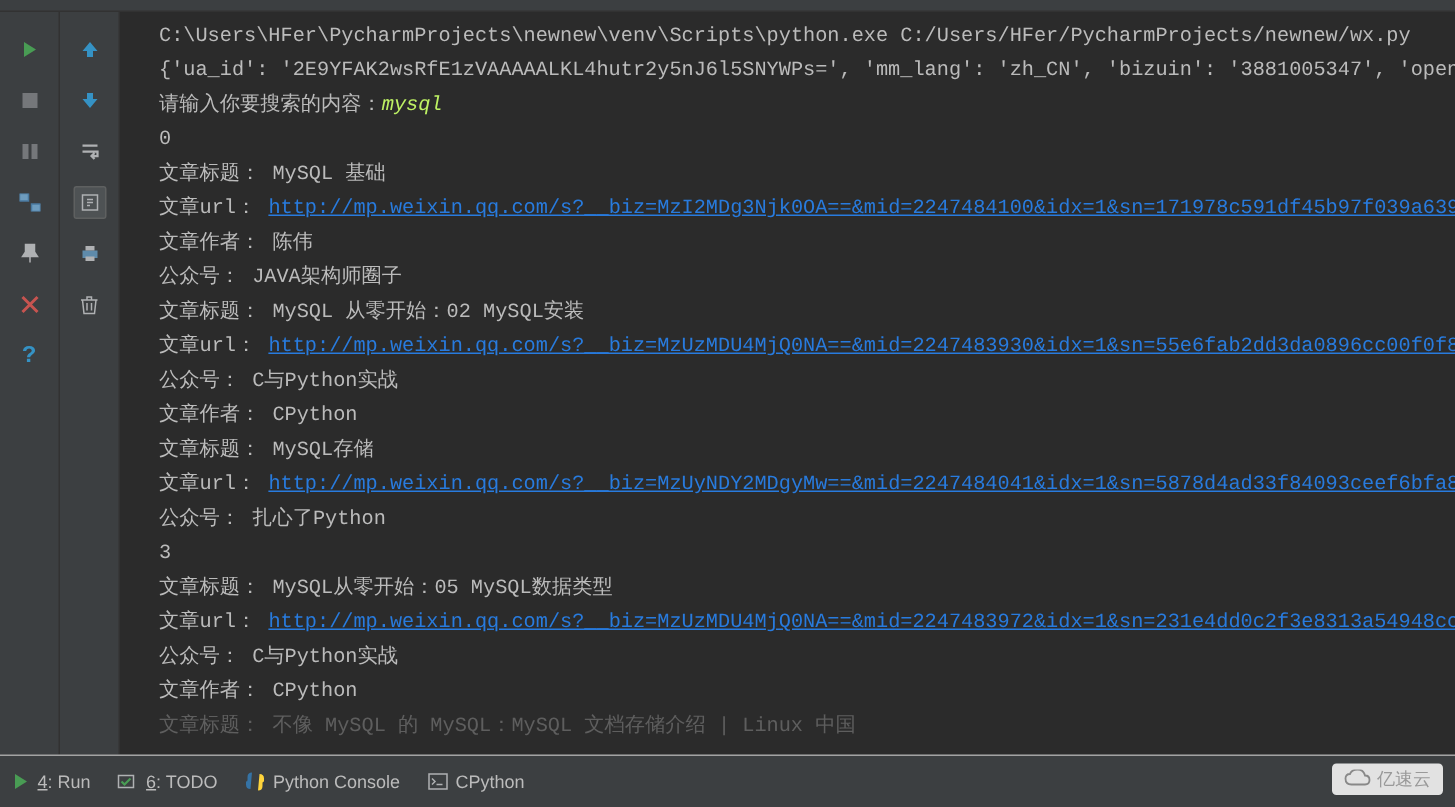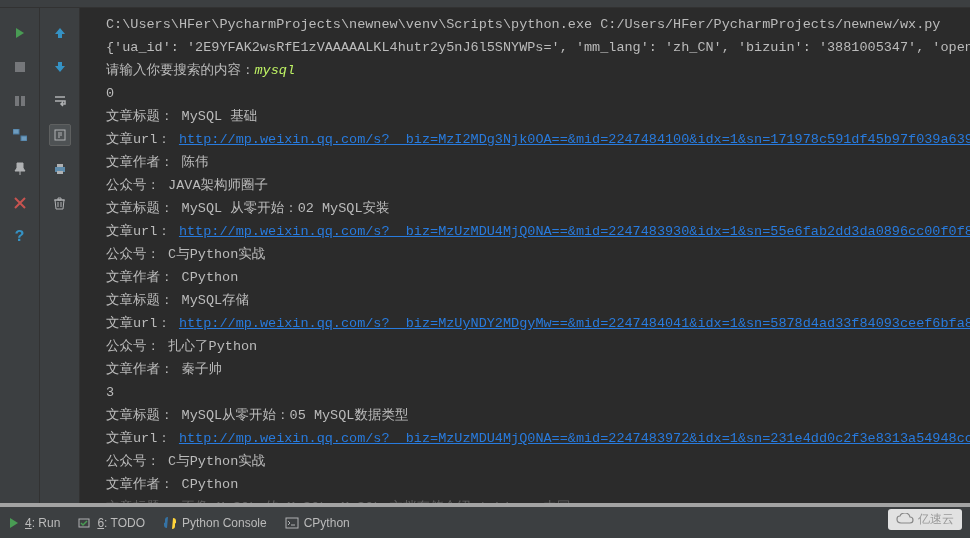--- a/index.html
+++ b/index.html
@@ -78,21 +78,21 @@
       color: #808080;
       opacity: 0.6;
     }
     .bottom-bar {
       position: absolute;
       bottom: 0;
       left: 0;
       right: 0;
       height: 35px;
       background: #3c3f41;
-      border-top: 4px solid #a3a3a3;
+      border-top: 1px solid #a3a3a3;
       display: flex;
       align-items: center;
       padding: 0 8px;
       gap: 18px;
     }
     .bottom-item {
       display: flex;
       align-items: center;
       gap: 5px;
       color: #bbbbbb;
@@ -216,21 +216,20 @@
     <div class="console-line gray-text"><span>公众号：</span><span> JAVA架构师圈子</span></div>
 
     <div class="console-line gray-text"><span>文章标题：</span><span> MySQL 从零开始：02 MySQL安装</span></div>
     <div class="console-line"><span class="gray-text">文章url：</span> <span class="link">http://mp.weixin.qq.com/s?__biz=MzUzMDU4MjQ0NA==&amp;mid=2247483930&amp;idx=1&amp;sn=55e6fab2dd3da0896cc00f0f851</span></div>
     <div class="console-line gray-text"><span>公众号：</span><span> C与Python实战</span></div>
     <div class="console-line gray-text"><span>文章作者：</span><span> CPython</span></div>
 
     <div class="console-line gray-text"><span>文章标题：</span><span> MySQL存储</span></div>
     <div class="console-line"><span class="gray-text">文章url：</span> <span class="link">http://mp.weixin.qq.com/s?__biz=MzUyNDY2MDgyMw==&amp;mid=2247484041&amp;idx=1&amp;sn=5878d4ad33f84093ceef6bfa823</span></div>
     <div class="console-line gray-text"><span>公众号：</span><span> 扎心了Python</span></div>
-    <div class="console-line gray-text"><span>文章作者：</span><span> 秦子帅</span></div>
 
     <div class="console-line gray-text">3</div>
 
     <div class="console-line gray-text"><span>文章标题：</span><span> MySQL从零开始：05 MySQL数据类型</span></div>
     <div class="console-line"><span class="gray-text">文章url：</span> <span class="link">http://mp.weixin.qq.com/s?__biz=MzUzMDU4MjQ0NA==&amp;mid=2247483972&amp;idx=1&amp;sn=231e4dd0c2f3e8313a54948cc58</span></div>
     <div class="console-line gray-text"><span>公众号：</span><span> C与Python实战</span></div>
     <div class="console-line gray-text"><span>文章作者：</span><span> CPython</span></div>
 
     <div class="console-line cutoff">文章标题： 不像 MySQL 的 MySQL：MySQL 文档存储介绍 | Linux 中国</div>
   </div>

